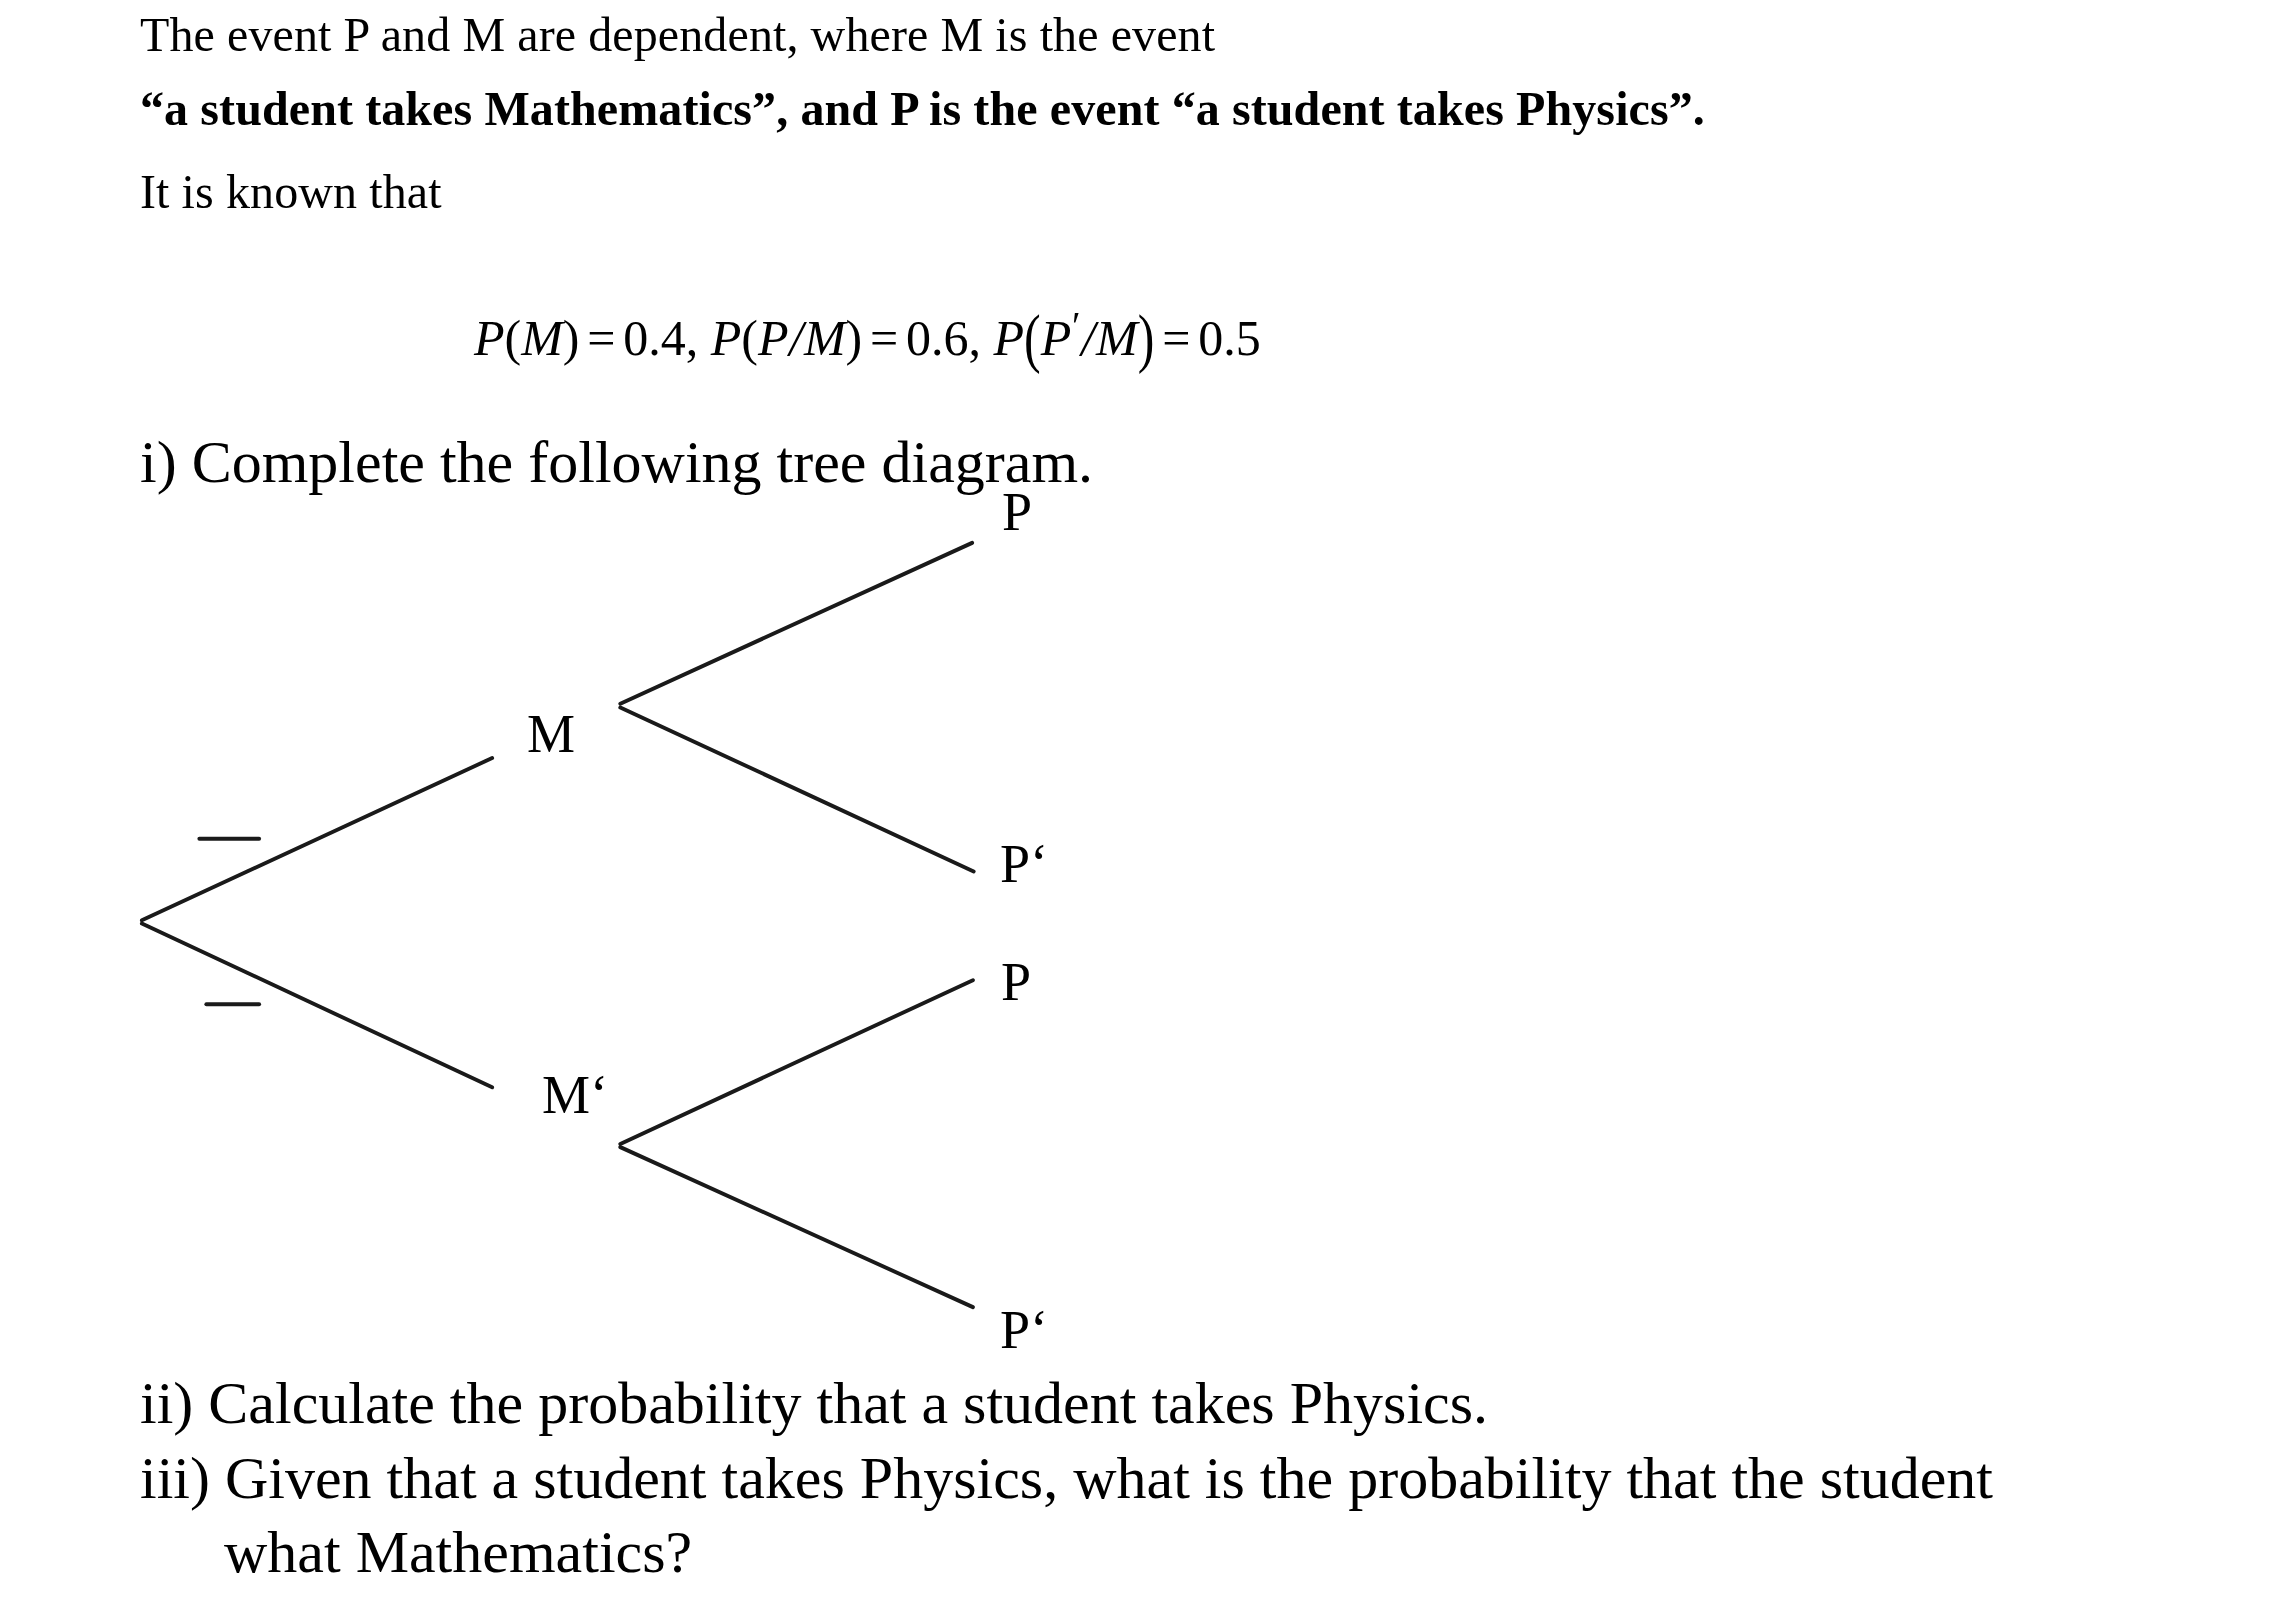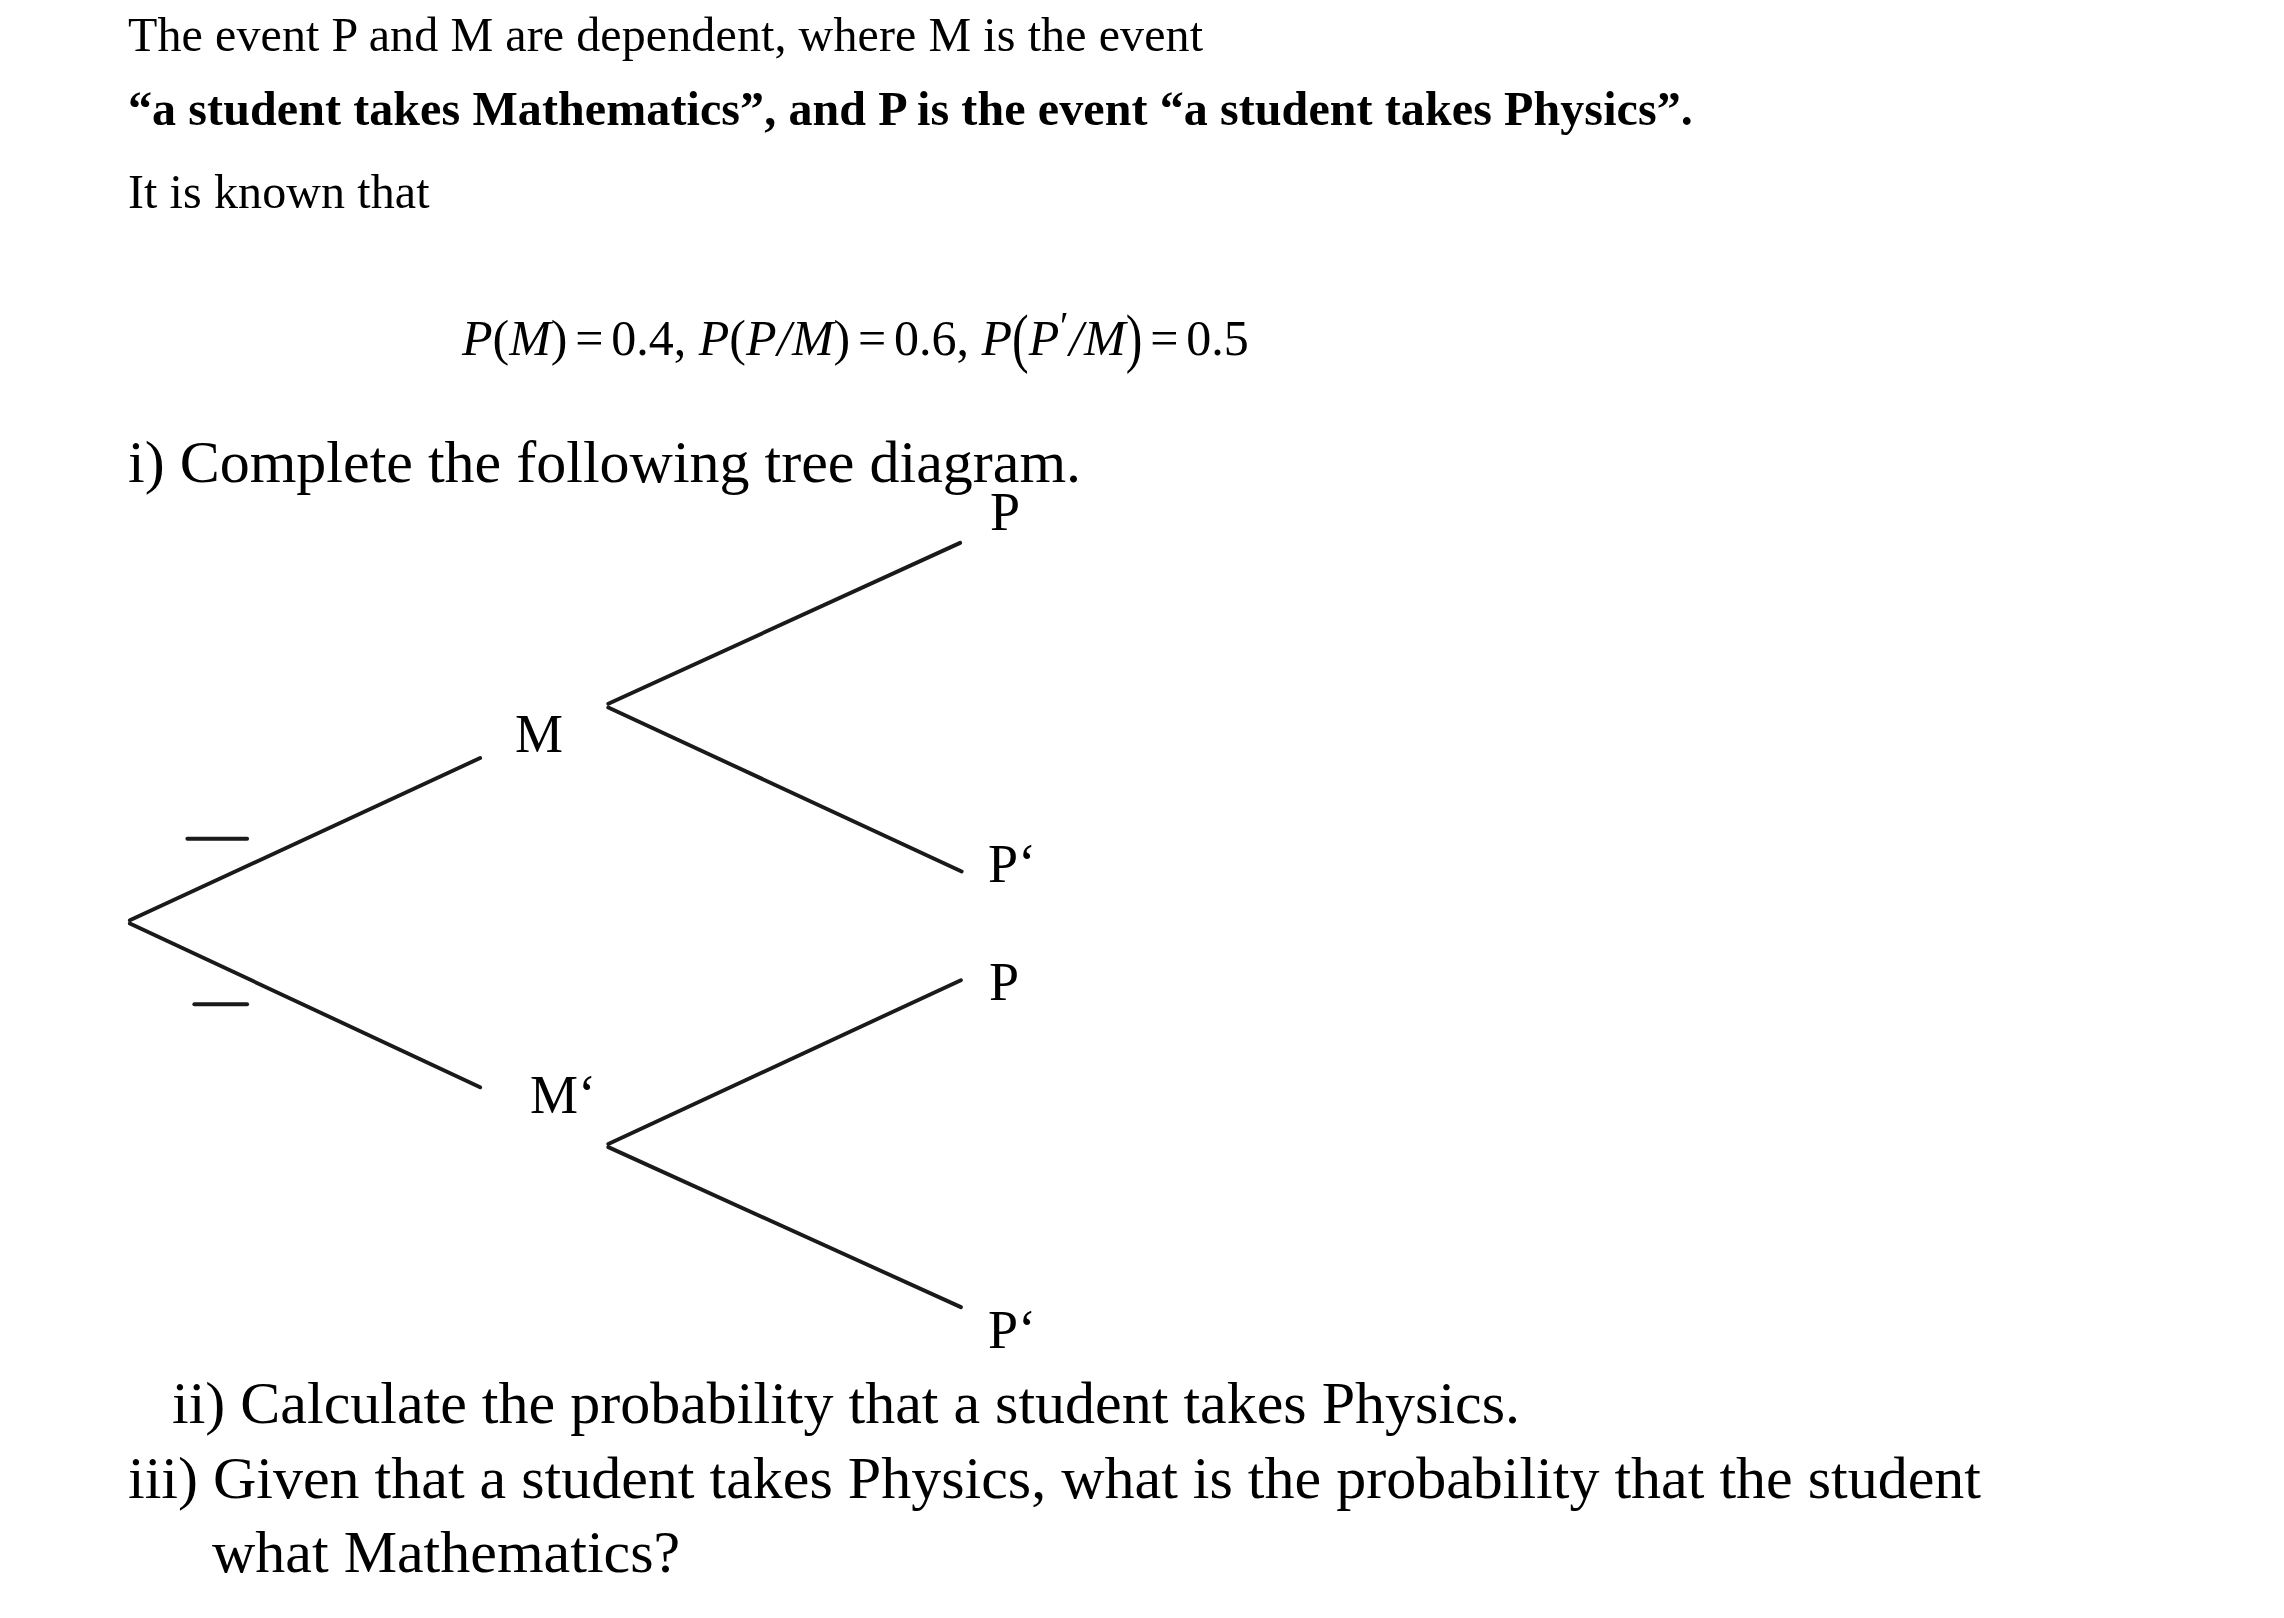--- a/index.html
+++ b/index.html
@@ -12,21 +12,21 @@
     height: 1618px;
     position: relative;
     overflow: hidden;
     font-family: "Liberation Serif", "DejaVu Serif", serif;
     color: #000000;
     -webkit-font-smoothing: antialiased;
   }
 
   .page {
     position: absolute;
-    left: 0; top: 0;
+    left: 12px; top: 0;
     width: 2108px;
     height: 1618px;
     border-radius: 14px;
   }
 
   
   .prose-line {
     position: absolute;
     font-size: 48px;
     line-height: 1.0;
@@ -74,21 +74,21 @@
   .formula .comma { font-style: normal; padding-right: 12.4px; }
 
   
   .part {
     position: absolute;
     font-size: 60px;
     white-space: nowrap;
     line-height: 1.0;
   }
   .part-i   { left: 128px; top: 432px; }
-  .part-ii  { left: 128px; top: 1373px; margin-left: 44px; }
+  .part-ii  { left: 128px; top: 1373px; }
   .part-iii { left: 128px; top: 1448px; }
   .part-iii-cont { left: 212px; top: 1522px; }
 
   
   .tree-area {
     position: absolute;
     left: 0;
     top: 466px;
     width: 1243px;
     height: 932px;

